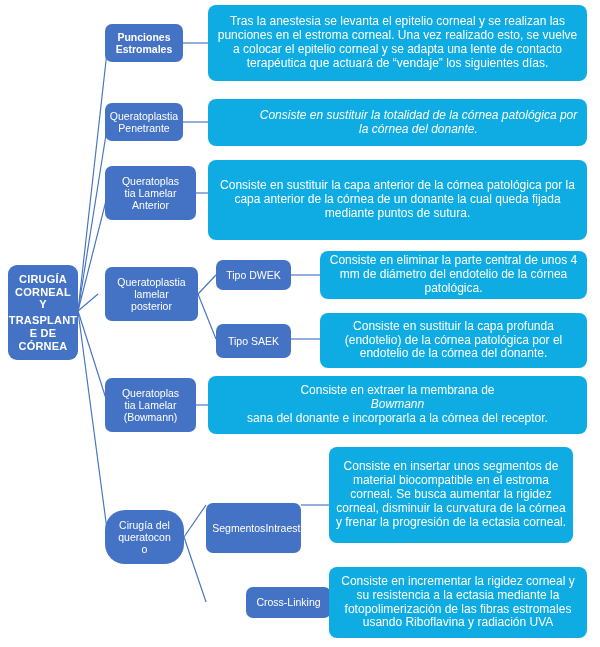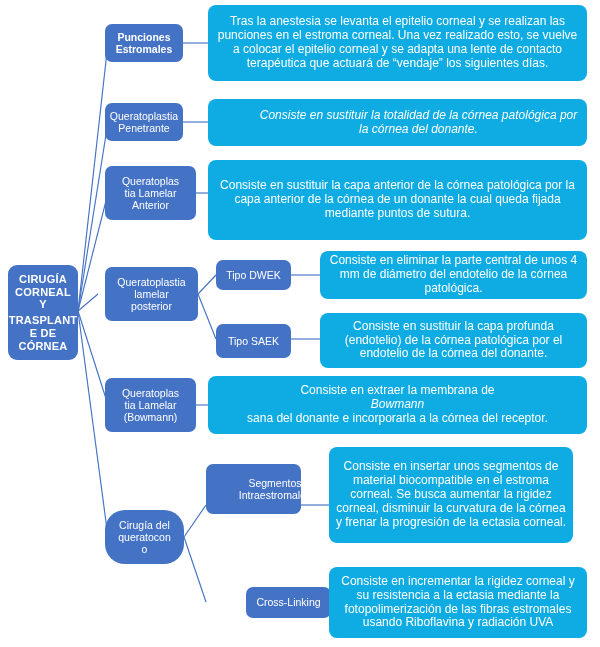--- a/index.html
+++ b/index.html
@@ -121,21 +121,21 @@
         <span> sana del donante e incorporarla a la córnea del receptor.</span>
       </span>
   </div>
 
   <div class="node primary" style="left:105px;top:510px;width:79px;height:54px;flex-direction:column;border-radius:20px;">
     <span>Cirugía del</span>
     <span>queratocon</span>
     <span>o</span>
   </div>
 
-  <div class="node primary" style="left:206px;top:464px;width:95px;height:50px;flex-direction:column;padding-left:48px;">
+  <div class="node primary" style="left:206px;top:503px;width:95px;height:50px;flex-direction:row;padding-left:48px;">
     <span>Segmentos</span>
     <span>Intraestromales</span>
   </div>
   <div class="node desc" style="left:329px;top:447px;width:244px;height:96px;">
     <span>Consiste en insertar unos segmentos de material biocompatible en el estroma corneal. Se busca aumentar la rigidez corneal, disminuir la curvatura de la córnea y frenar la progresión de la ectasia corneal.</span>
   </div>
 
   <div class="node primary" style="left:206px;top:587px;width:85px;height:31px;margin-left:40px;">
     <span>Cross-Linking</span>
   </div>

